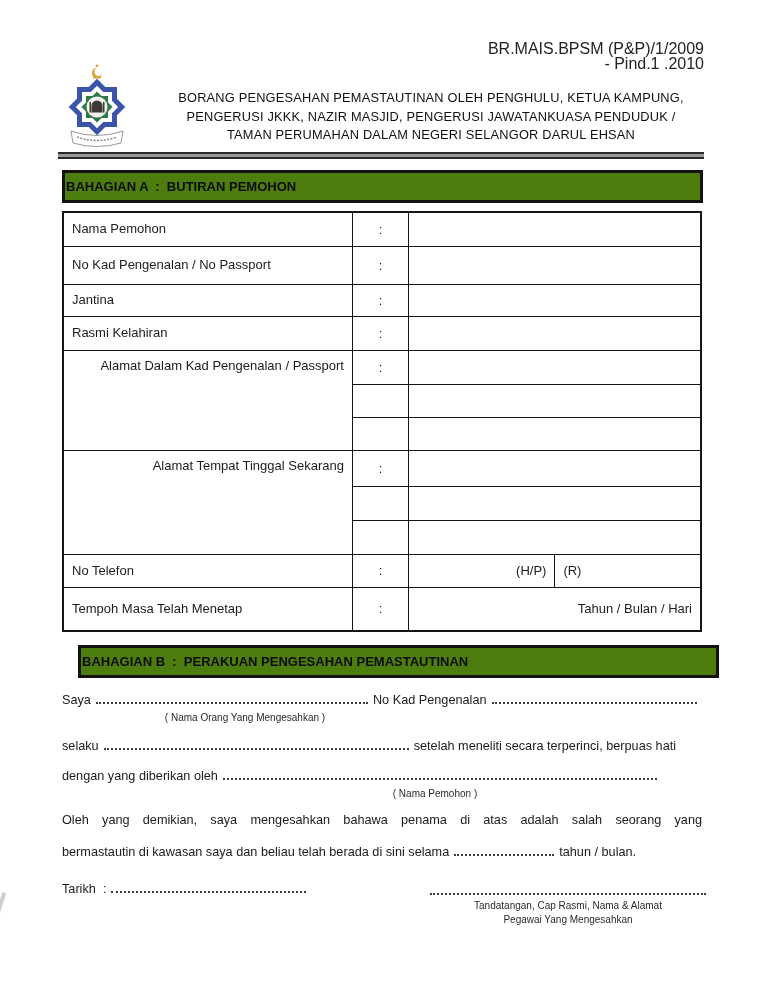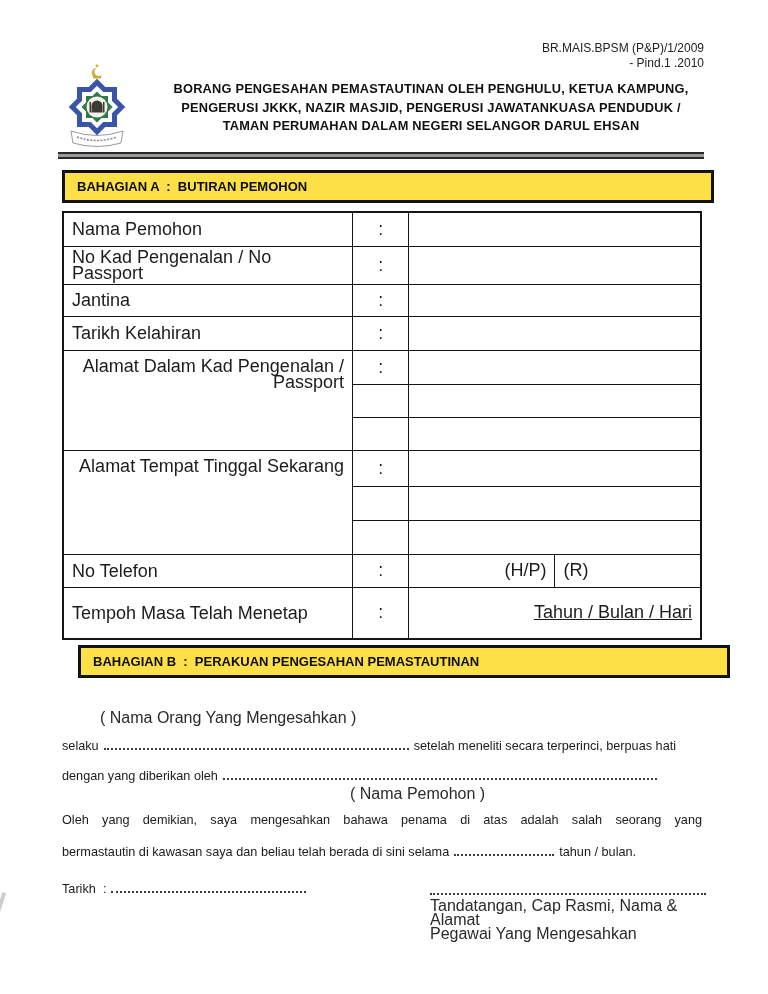--- a/index.html
+++ b/index.html
@@ -1,54 +1,54 @@
 <!DOCTYPE html>
 <html><head>
 <meta charset="utf-8">
 <style>
   html,body{margin:0;padding:0;background:#e8e8e8;}
   .page{
     position:relative;width:768px;height:994px;margin:0 auto;background:#ffffff;
     font-family:"Liberation Sans",sans-serif;color:#1a1a1a;overflow:hidden;
   }
   
-  .ref{position:absolute;top:41px;right:64px;text-align:right;font-size:12px;line-height:15px;color:#222;}
+  .ref{position:absolute;top:41px;right:64px;text-align:right;font-size:16px;line-height:15px;color:#222;}
   .logo{position:absolute;left:64px;top:64px;width:66px;height:90px;}
   .title{
-    position:absolute;left:148px;top:80px;width:566px;text-align:center;
-    font-size:12.8px;font-weight:bold;line-height:18.5px;letter-spacing:.2px;color:#111;
+    position:absolute;left:148px;top:89px;width:566px;text-align:center;
+    font-size:12.8px;font-weight:normal;line-height:18.5px;letter-spacing:.2px;color:#111;
   }
   .rule{
     position:absolute;left:58px;top:152px;width:646px;height:3px;background:#9a9a9a;
     border-top:2px solid #2a2a2a;border-bottom:2px solid #2a2a2a;
   }
   
   .secbox{
     position:absolute;left:62px;width:634px;height:27px;border:3px solid #121212;
-    display:flex;align-items:center;padding-left:12px;font-size:13px;font-weight:bold;
-    white-space:pre;color:#0d0d0d;background:#fde047;
+    display:flex;align-items:center;padding-left:1px;font-size:13px;font-weight:bold;
+    white-space:pre;color:#0d0d0d;background:#4d7c0f;
   }
   .secbox.a{top:170px;}
   .secbox.b{top:645px;margin-left:16px;}
   
   .tablewrap{position:absolute;left:62px;top:211px;}
   table.form{border-collapse:collapse;table-layout:fixed;width:640px;}
   table.form{border:2px solid #151515;}
-  table.form td{border:1.5px solid #151515;font-size:18px;padding:0 8px;vertical-align:middle;color:#1c1c1c;}
+  table.form td{border:1.5px solid #151515;font-size:13px;padding:0 8px;vertical-align:middle;color:#1c1c1c;}
   td.lab{width:198px;padding-left:10px;line-height:16px;}
   td.lab.top{vertical-align:top;padding-top:7px;text-align:right;}
   td.col{width:25px;text-align:center;color:#333;padding:0;}
   td.va{width:200px;padding-left:10px;text-align:right;}
   td.vb{width:217px;padding-left:10px;}
-  td.right{text-align:right;padding-right:10px;text-decoration:underline;}
+  td.right{text-align:right;padding-right:10px;}
   
   .line{position:absolute;left:62px;width:640px;display:flex;align-items:baseline;font-size:12.7px;color:#1b1b1b;}
   .line .t{white-space:pre;}
   .leader{border-bottom:2px dotted #3c3c3c;align-self:flex-end;margin:0 5px 3px 5px;height:1px;}
-  .caption{position:absolute;text-align:left;font-size:16px;color:#2a2a2a;line-height:14px;}
+  .caption{position:absolute;text-align:center;font-size:10px;color:#2a2a2a;line-height:14px;}
   .just{display:block;text-align:justify;text-align-last:justify;}
   .signline{position:absolute;left:430px;top:893px;width:276px;border-bottom:2px dotted #3c3c3c;}
   .artifact{position:absolute;left:-2px;top:892px;width:4px;height:28px;background:#b9b9b9;transform:rotate(18deg);opacity:.7;}
 </style>
 </head>
 <body>
 
 <div class="page">
 
   <div class="ref">
@@ -104,21 +104,21 @@
         <td class="lab">No Kad Pengenalan / No Passport</td>
         <td class="col">:</td>
         <td class="va" colspan="2"></td>
       </tr>
       <tr style="height:32px">
         <td class="lab">Jantina</td>
         <td class="col">:</td>
         <td class="va" colspan="2"></td>
       </tr>
       <tr style="height:34px">
-        <td class="lab">Tarikh Kelahiran</td>
+        <td class="lab">Rasmi Kelahiran</td>
         <td class="col">:</td>
         <td class="va" colspan="2"></td>
       </tr>
       <tr style="height:34px">
         <td class="lab top" rowspan="3">Alamat Dalam Kad Pengenalan / Passport</td>
         <td class="col">:</td>
         <td class="va" colspan="2"></td>
       </tr>
       <tr style="height:33px">
         <td class="col"></td>
@@ -140,31 +140,37 @@
       <tr style="height:34px">
         <td class="col"></td>
         <td class="va" colspan="2"></td>
       </tr>
       <tr style="height:33px">
         <td class="lab">No Telefon</td>
         <td class="col">:</td>
         <td class="va">(H/P)</td>
         <td class="vb">(R)</td>
       </tr>
-      <tr style="height:52px">
+      <tr style="height:44px">
         <td class="lab">Tempoh Masa Telah Menetap</td>
         <td class="col">:</td>
         <td class="va right" colspan="2">Tahun / Bulan / Hari</td>
       </tr>
     </tbody>
       </table>
   </div>
 
   <div class="secbox b">BAHAGIAN B  :  PERAKUAN PENGESAHAN PEMASTAUTINAN</div>
 
+  <div class="line" style="top:693px">
+    <span class="t">Saya</span>
+    <span class="leader" style="width:272px"></span>
+    <span class="t">No Kad Pengenalan</span>
+    <span class="leader" style="flex:1"></span>
+  </div>
   <div class="caption" style="top:711px;left:100px;width:290px">( Nama Orang Yang Mengesahkan )</div>
 
   <div class="line" style="top:739px">
     <span class="t">selaku</span>
     <span class="leader" style="width:305px"></span>
     <span class="t">setelah meneliti secara terperinci, berpuas hati</span>
   </div>
 
   <div class="line" style="top:769px">
     <span class="t">dengan yang diberikan oleh</span>

